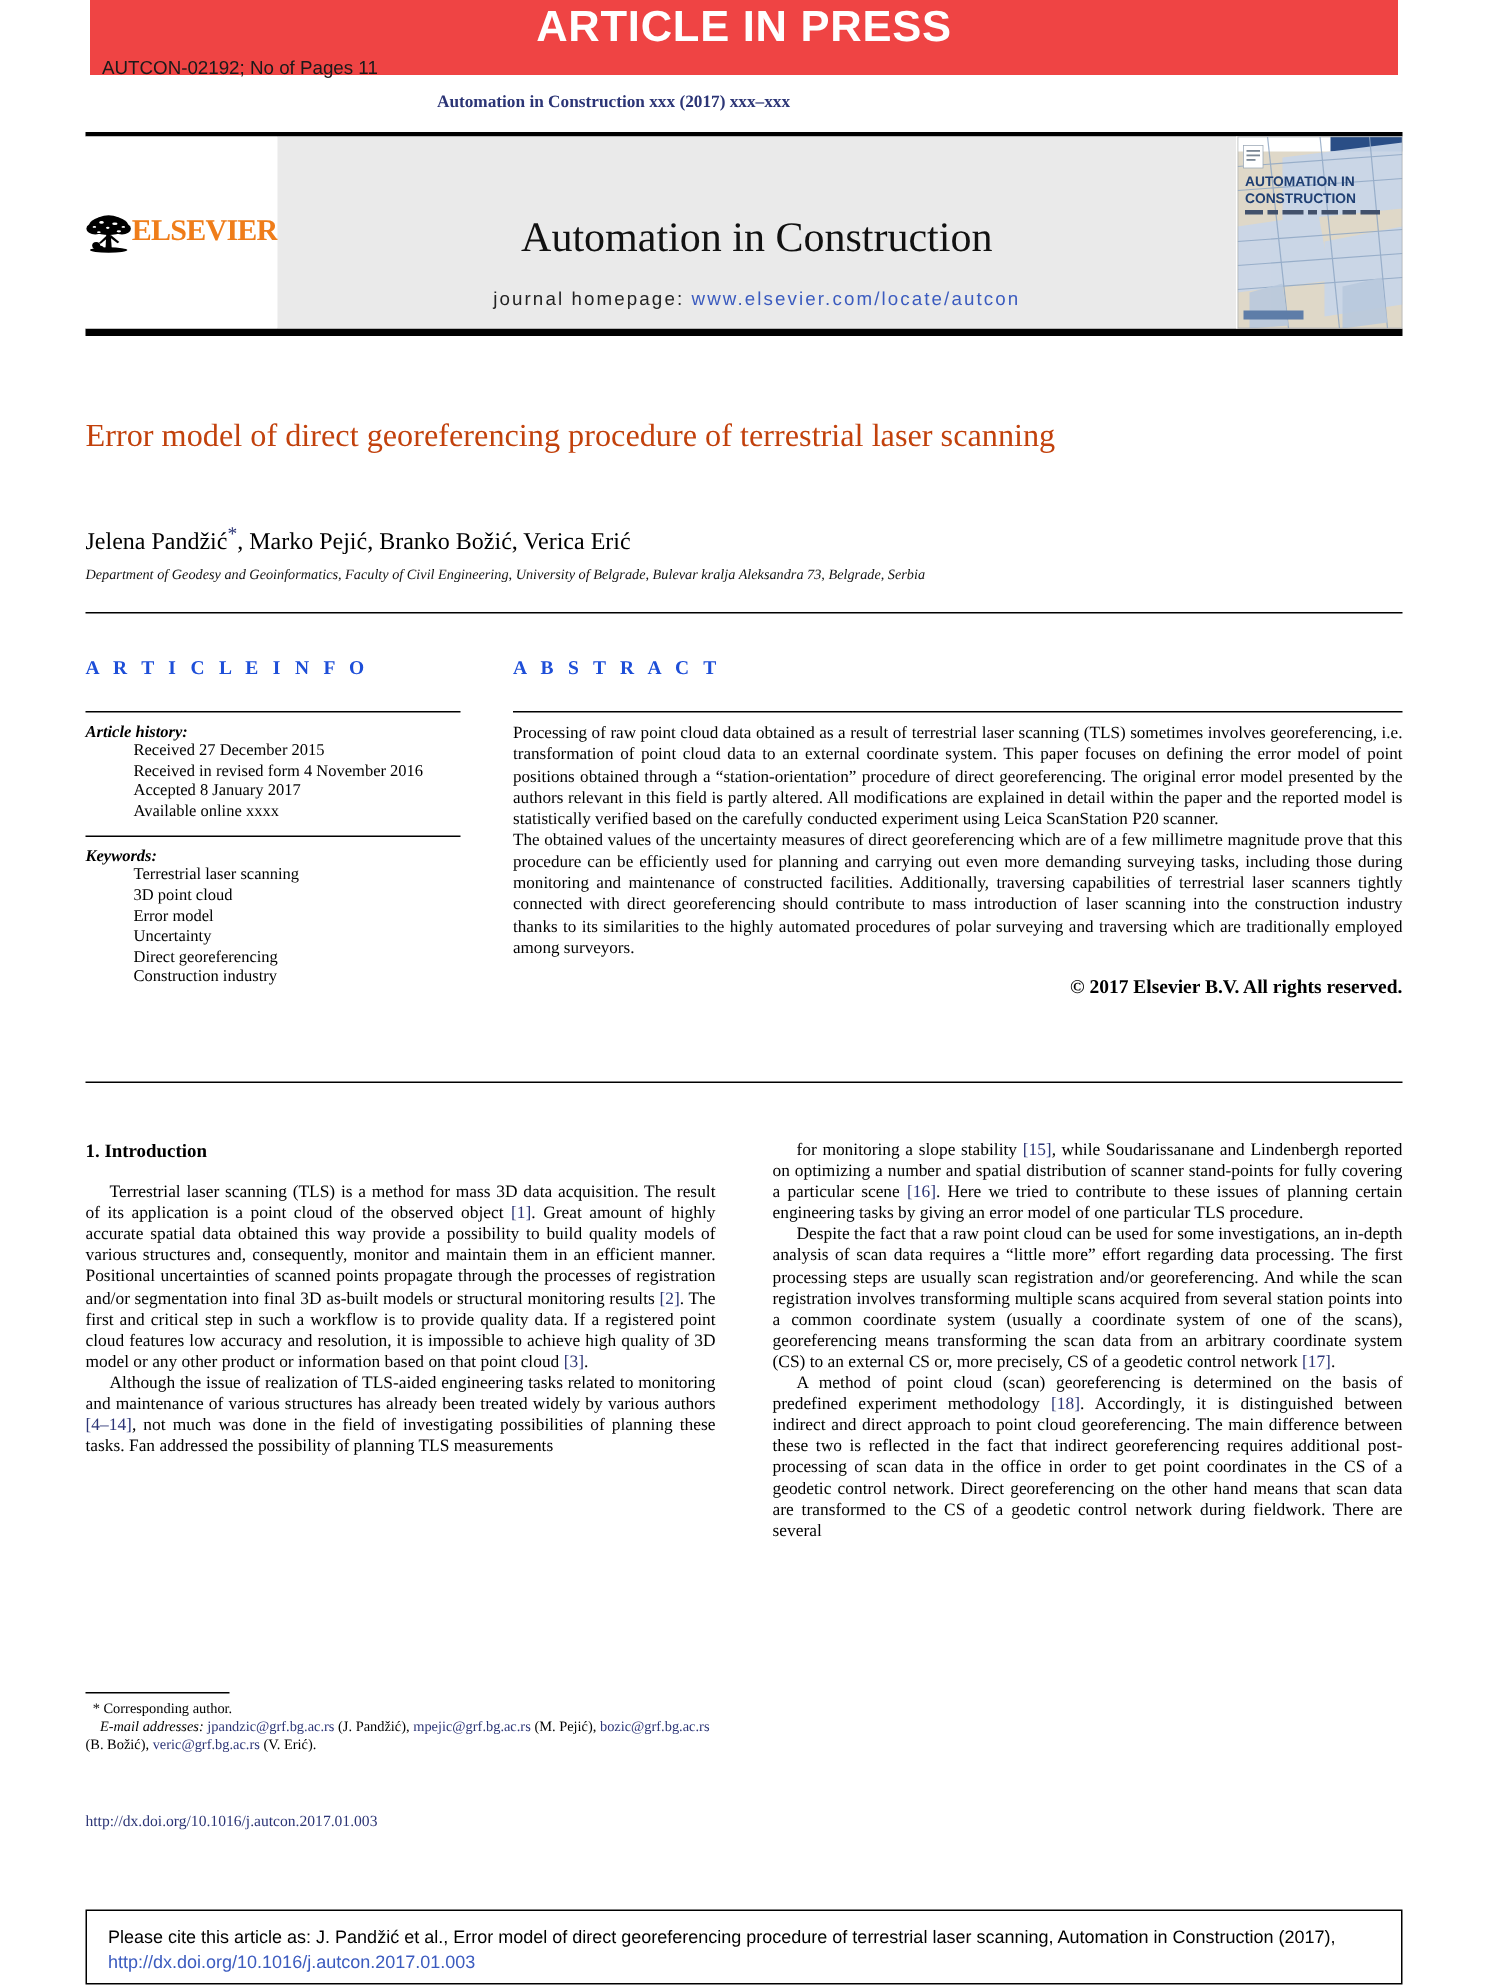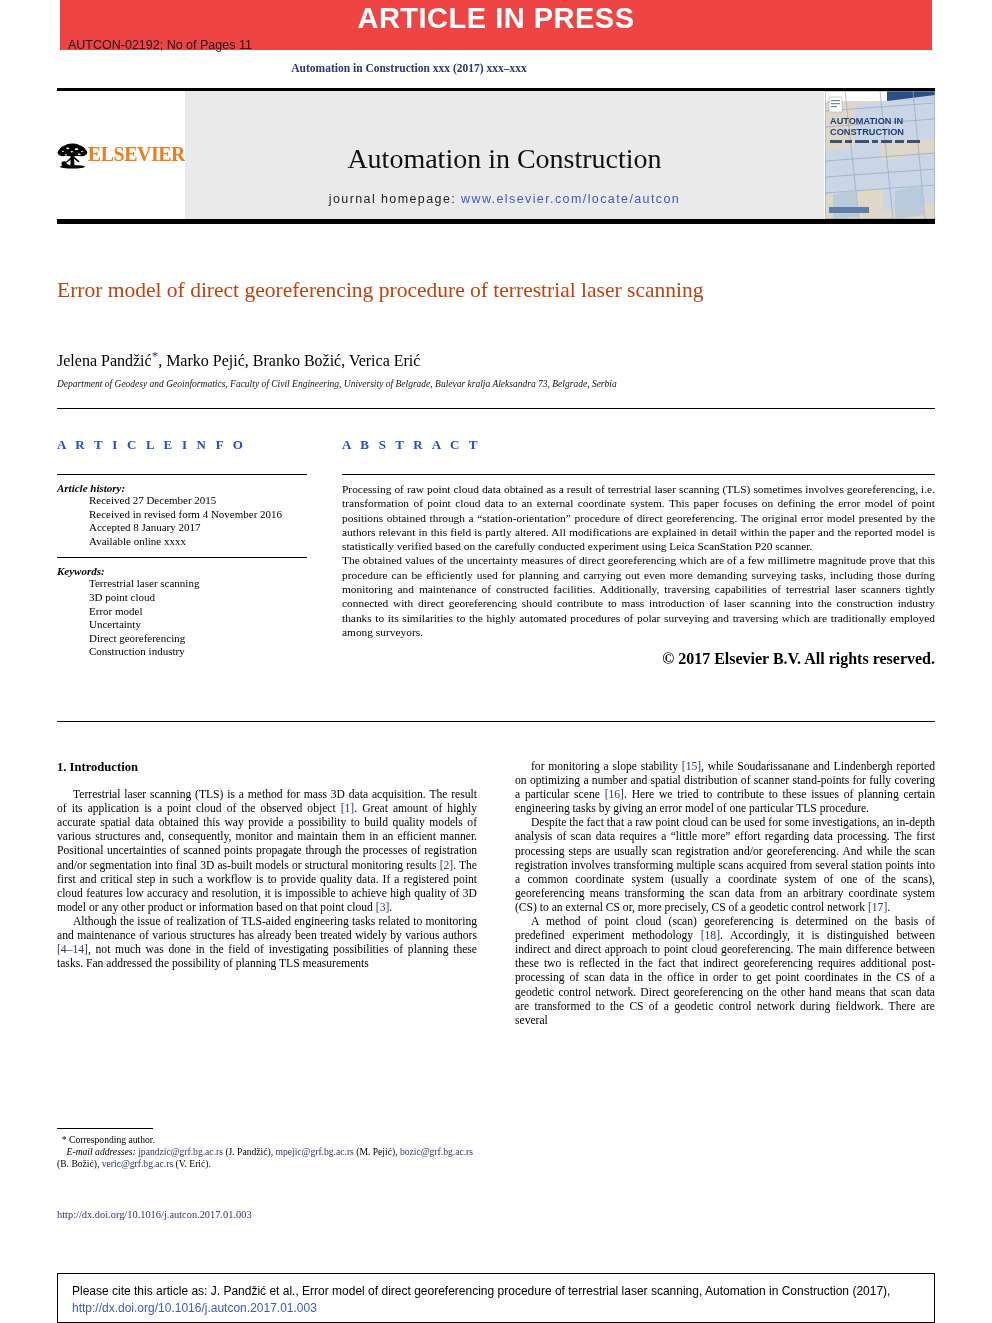--- a/index.html
+++ b/index.html
@@ -230,21 +230,21 @@
   .abs-p {
     font-family: "Liberation Serif", serif;
     font-size: 11.4px;
     line-height: 14.3px;
     text-align: justify;
     color: #000;
     margin: 0;
   }
   .copyright {
     font-family: "Liberation Serif", serif;
-    font-size: 16px;
+    font-size: 13px;
     font-weight: bold;
     text-align: right;
     margin-top: 11px;
   }
   .abs-rule-bot {
     position: absolute;
     left: 57px; top: 721px;
     width: 878px;
     height: 1px;
     background: #000000;

